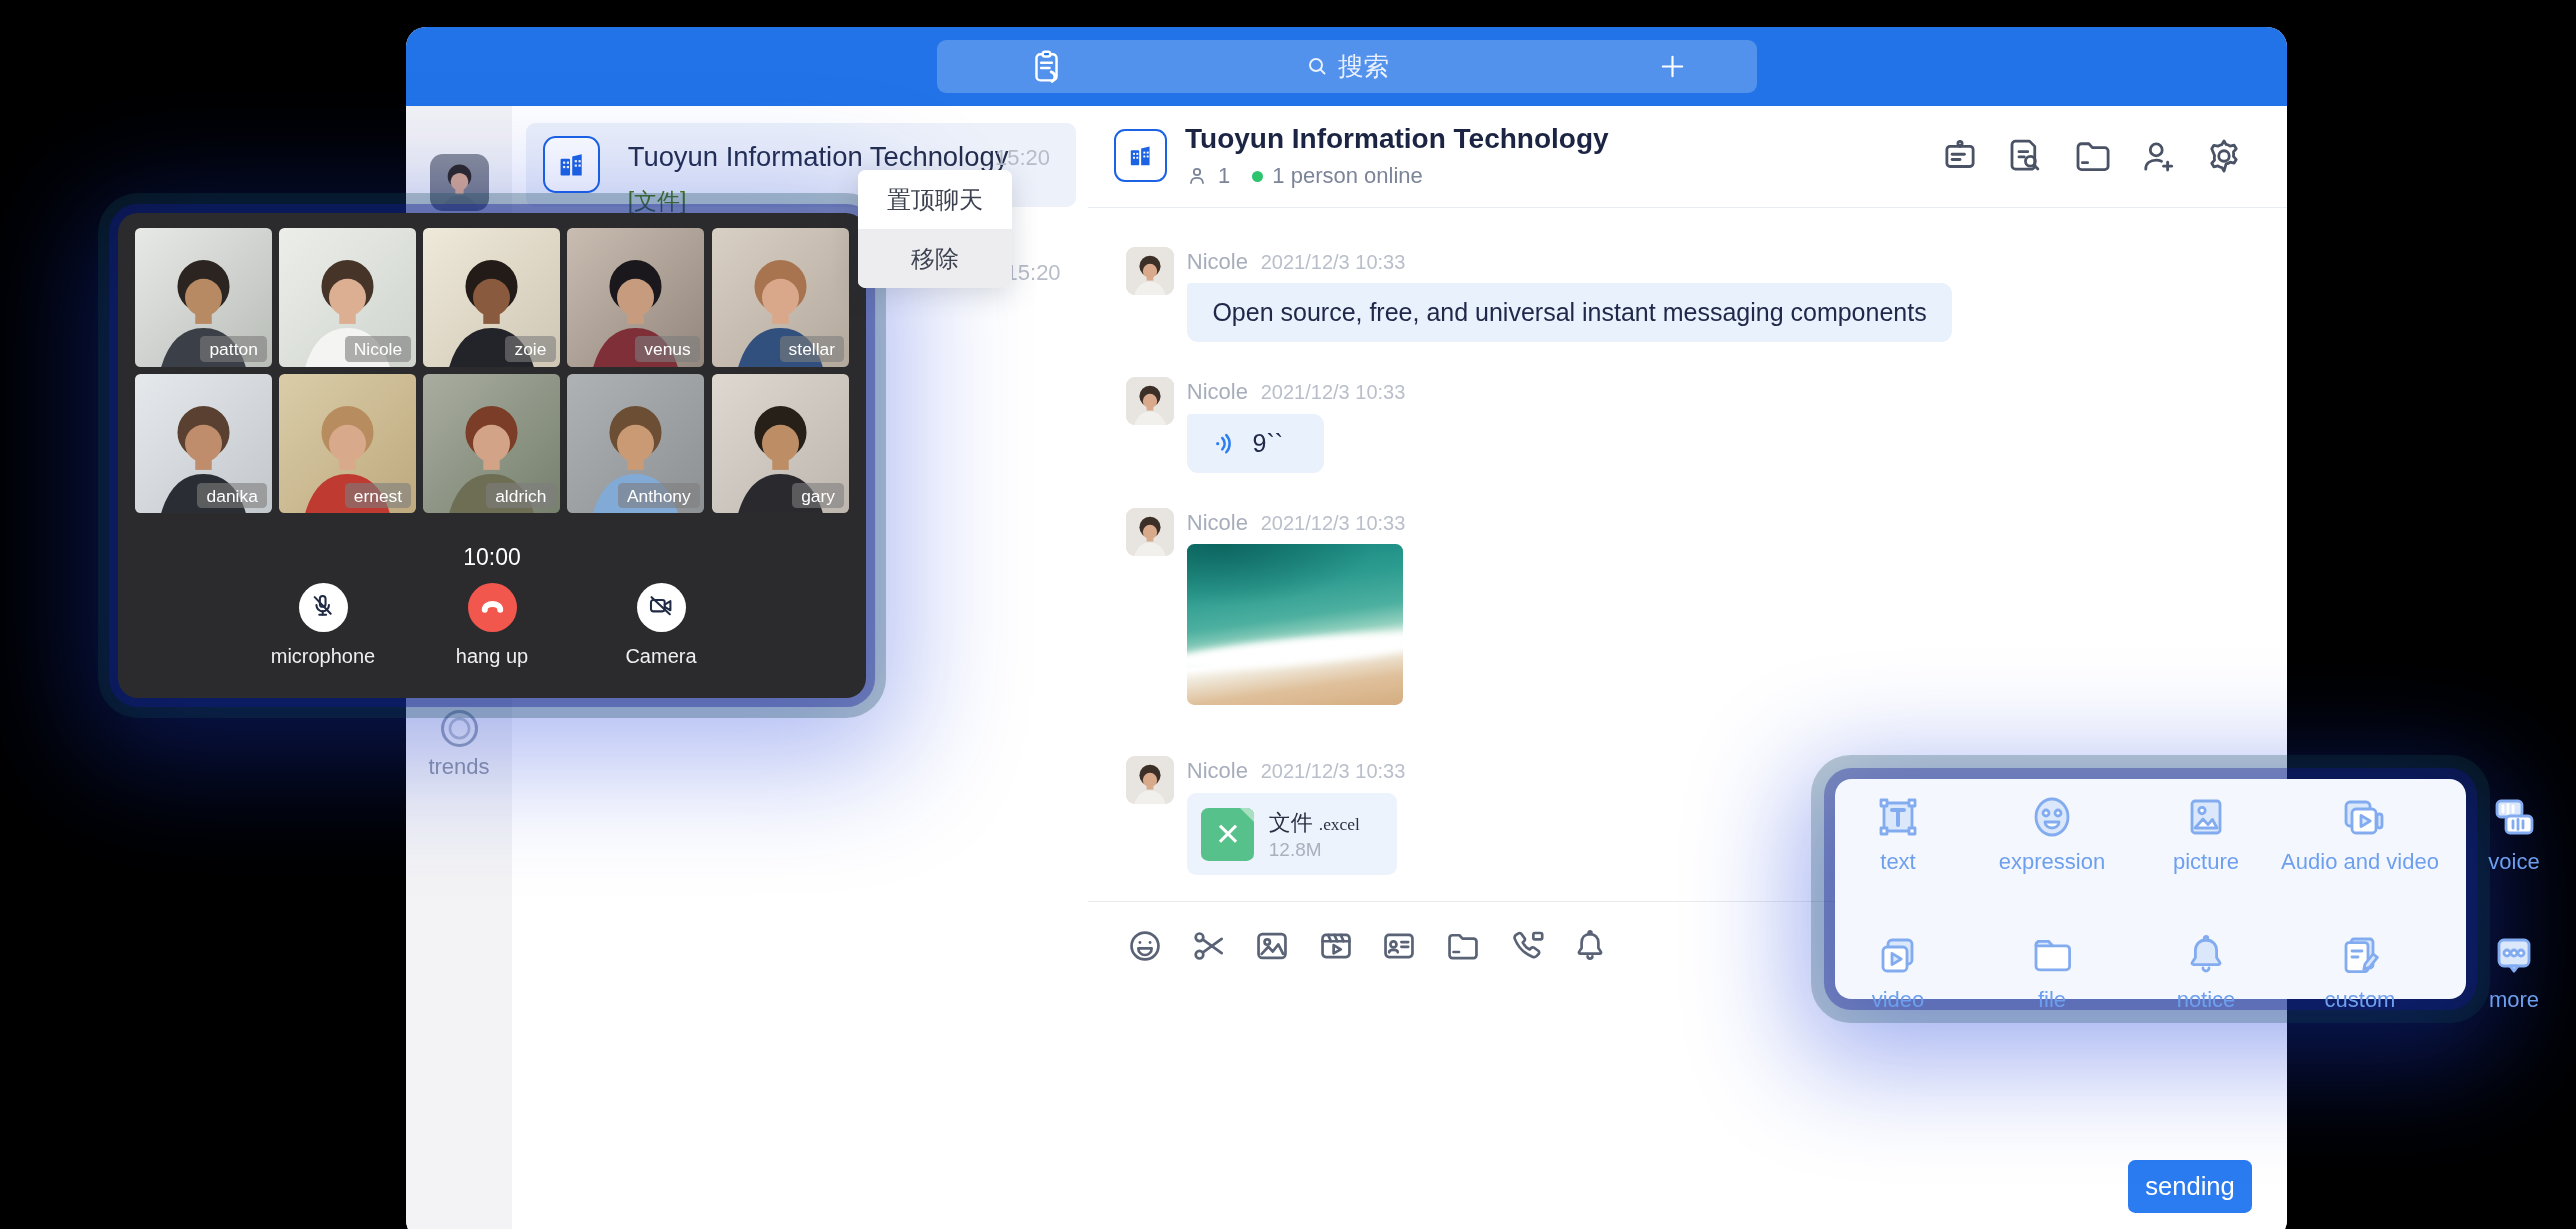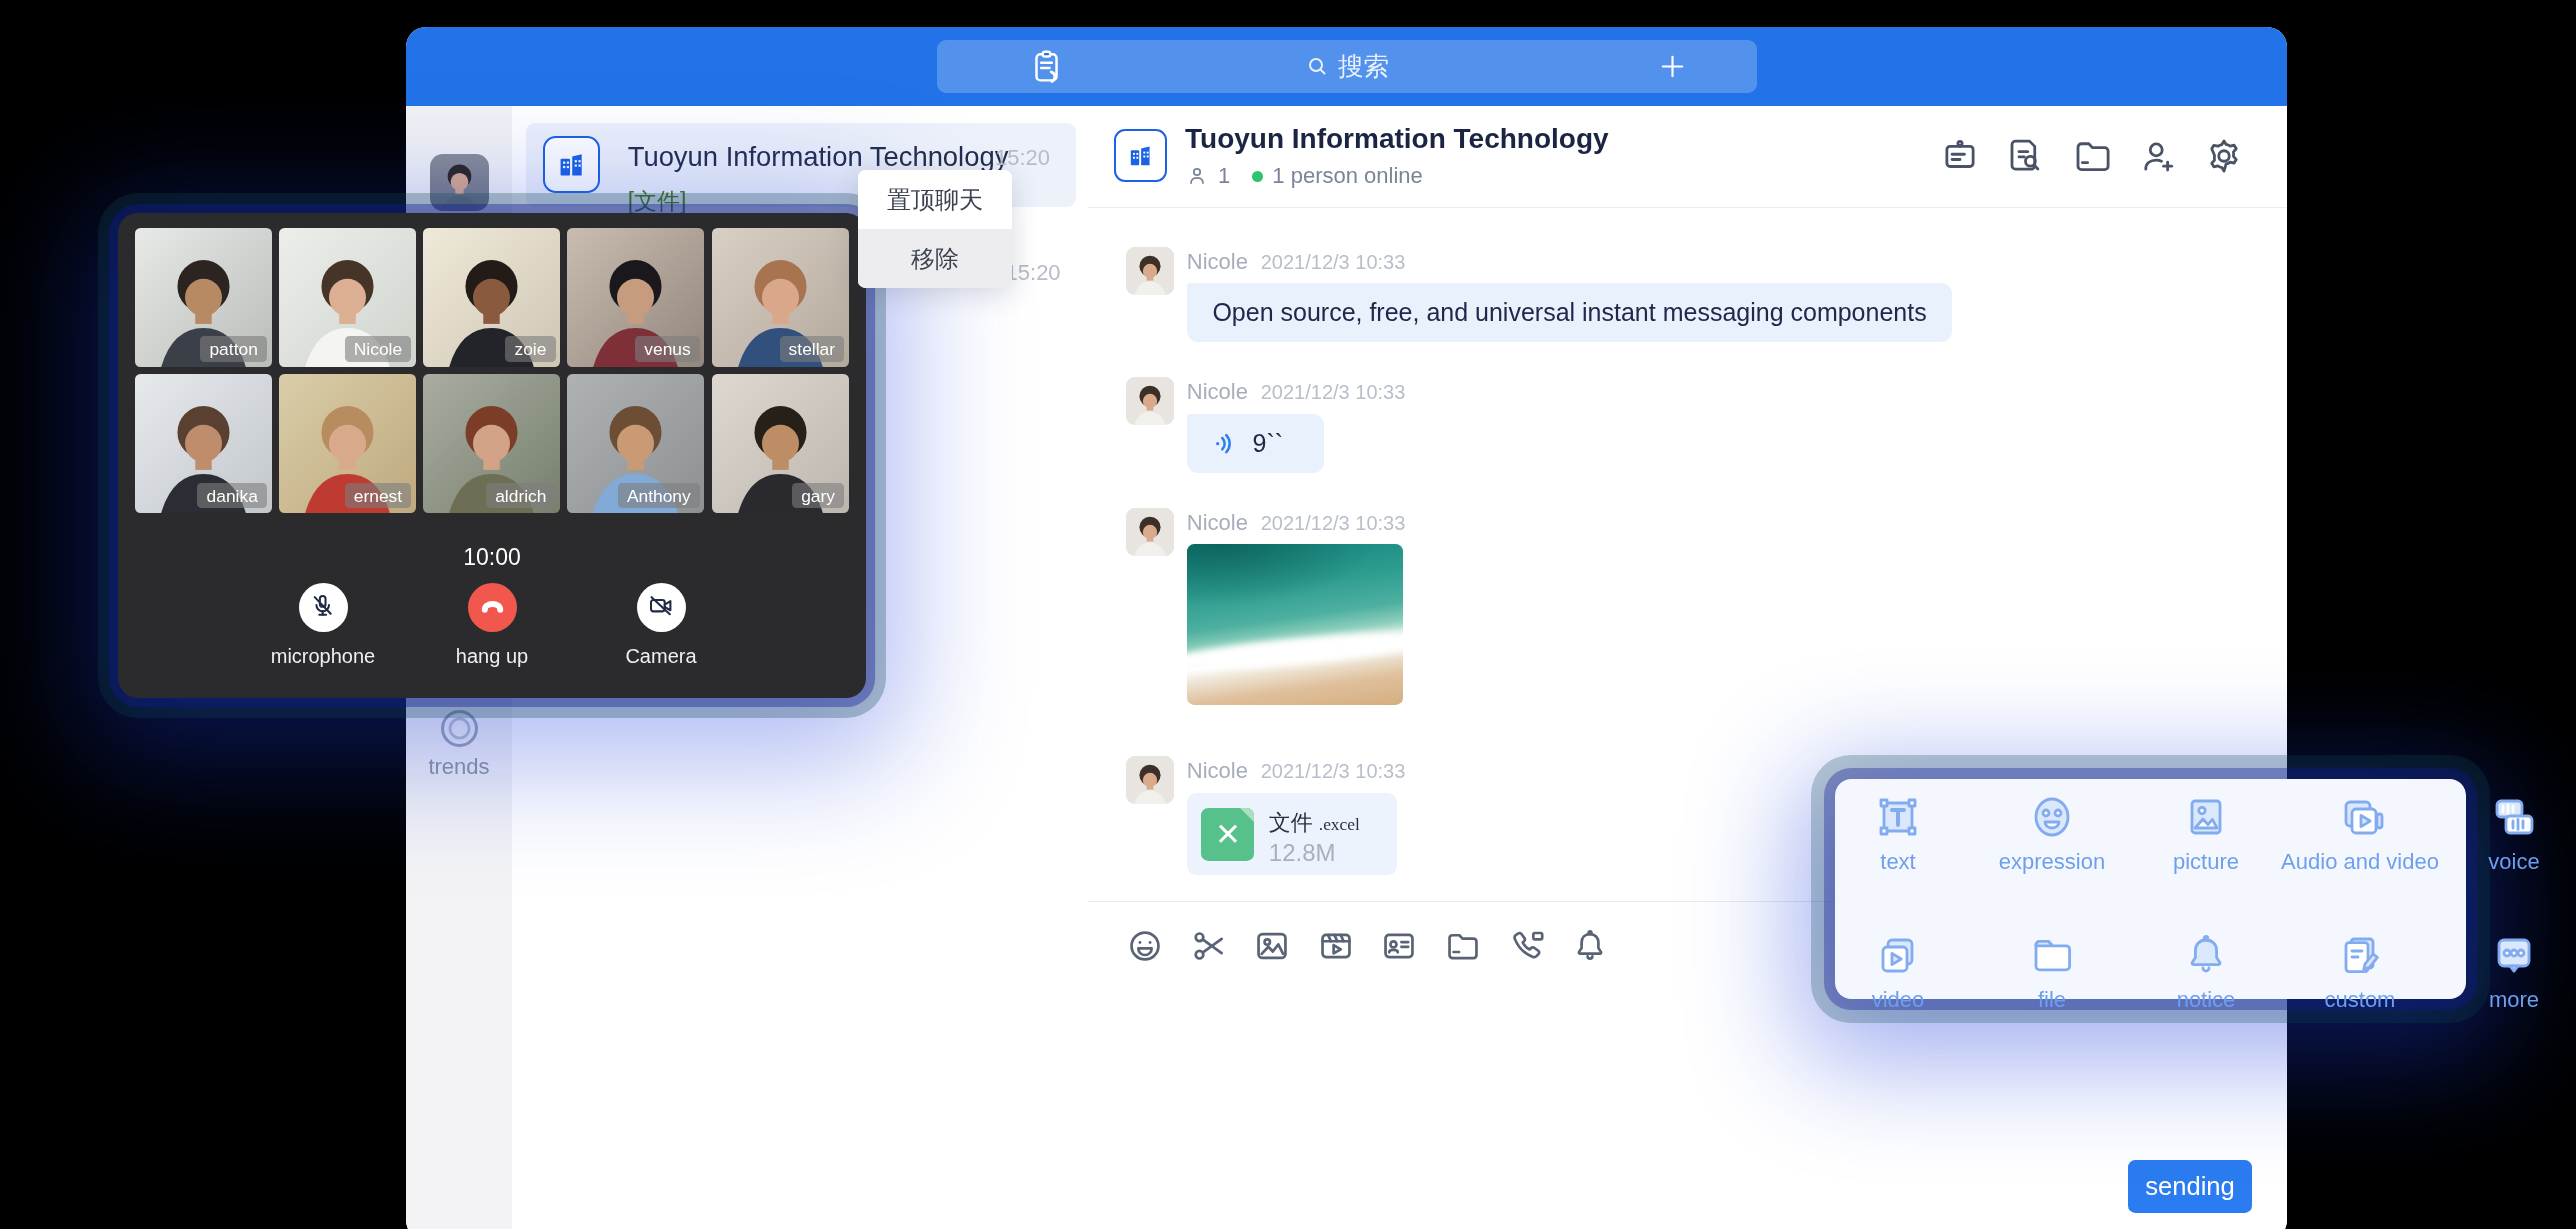--- a/index.html
+++ b/index.html
@@ -64,21 +64,21 @@
       linear-gradient(172deg,#12827b 0%,#2d9c90 28%,#4db0a0 46%,#8fcfbd 56%,#cfeadd 61%,#ffffff 66%,#efe8da 72%,#dfc09b 84%,#d5ad80 100%);}
   .beach::after{content:"";position:absolute;left:-12%;top:58%;width:130%;height:16%;background:#fff;border-radius:50%;
                 filter:blur(3.7px);transform:rotate(-5deg);}
   .filecard{margin-top:7.3px;width:210px;height:82px;background:#edf3fd;border-radius:9.1px;position:relative;}
   .xicon{position:absolute;left:14.6px;top:14.6px;width:53px;height:53px;border-radius:7.3px;background:#56c18a;overflow:hidden;
          display:flex;align-items:center;justify-content:center;color:#fff;font-size:31px;font-weight:700;}
   .xicon::before{content:"";position:absolute;right:0;top:0;border-style:solid;border-width:0 14.6px 14.6px 0;
                  border-color:transparent #a9e0c2 transparent transparent;}
   .fname{position:absolute;left:82px;top:14.6px;font-size:22px;color:#2a3142;}
   .fext{font-size:17.4px;color:#2a3142;margin-left:6px;font-family:Liberation Serif, serif;}
-  .fsize{position:absolute;left:82px;top:46px;font-size:24px;color:#a9b0bd;}
+  .fsize{position:absolute;left:82px;top:46px;font-size:19px;color:#a9b0bd;}
   
   .toolbar{position:absolute;left:0;right:0;top:795px;height:88px;border-top:1.8px solid #e9ebee;display:flex;align-items:center;
            gap:25.6px;padding-left:38px;box-sizing:border-box;}
   .toolbar .ticon{width:38px;height:38px;}
   .sendbtn{position:absolute;right:35px;bottom:27.4px;width:124px;height:53px;background:#2b7cf0;border:none;border-radius:7.3px;
            color:#ffffff;font-size:25.6px;display:flex;align-items:center;justify-content:center;
            font-family:"Liberation Sans",sans-serif;}
   
   .callwin{position:absolute;left:118px;top:213px;width:748px;height:485px;background:#2b2b2d;border-radius:20px;z-index:5;
            box-shadow:0 0 0 9.1px rgba(18,24,150,.38),0 0 0 20px rgba(14,70,80,.28),0 27.4px 119px 37px rgba(25,60,220,.35);}

